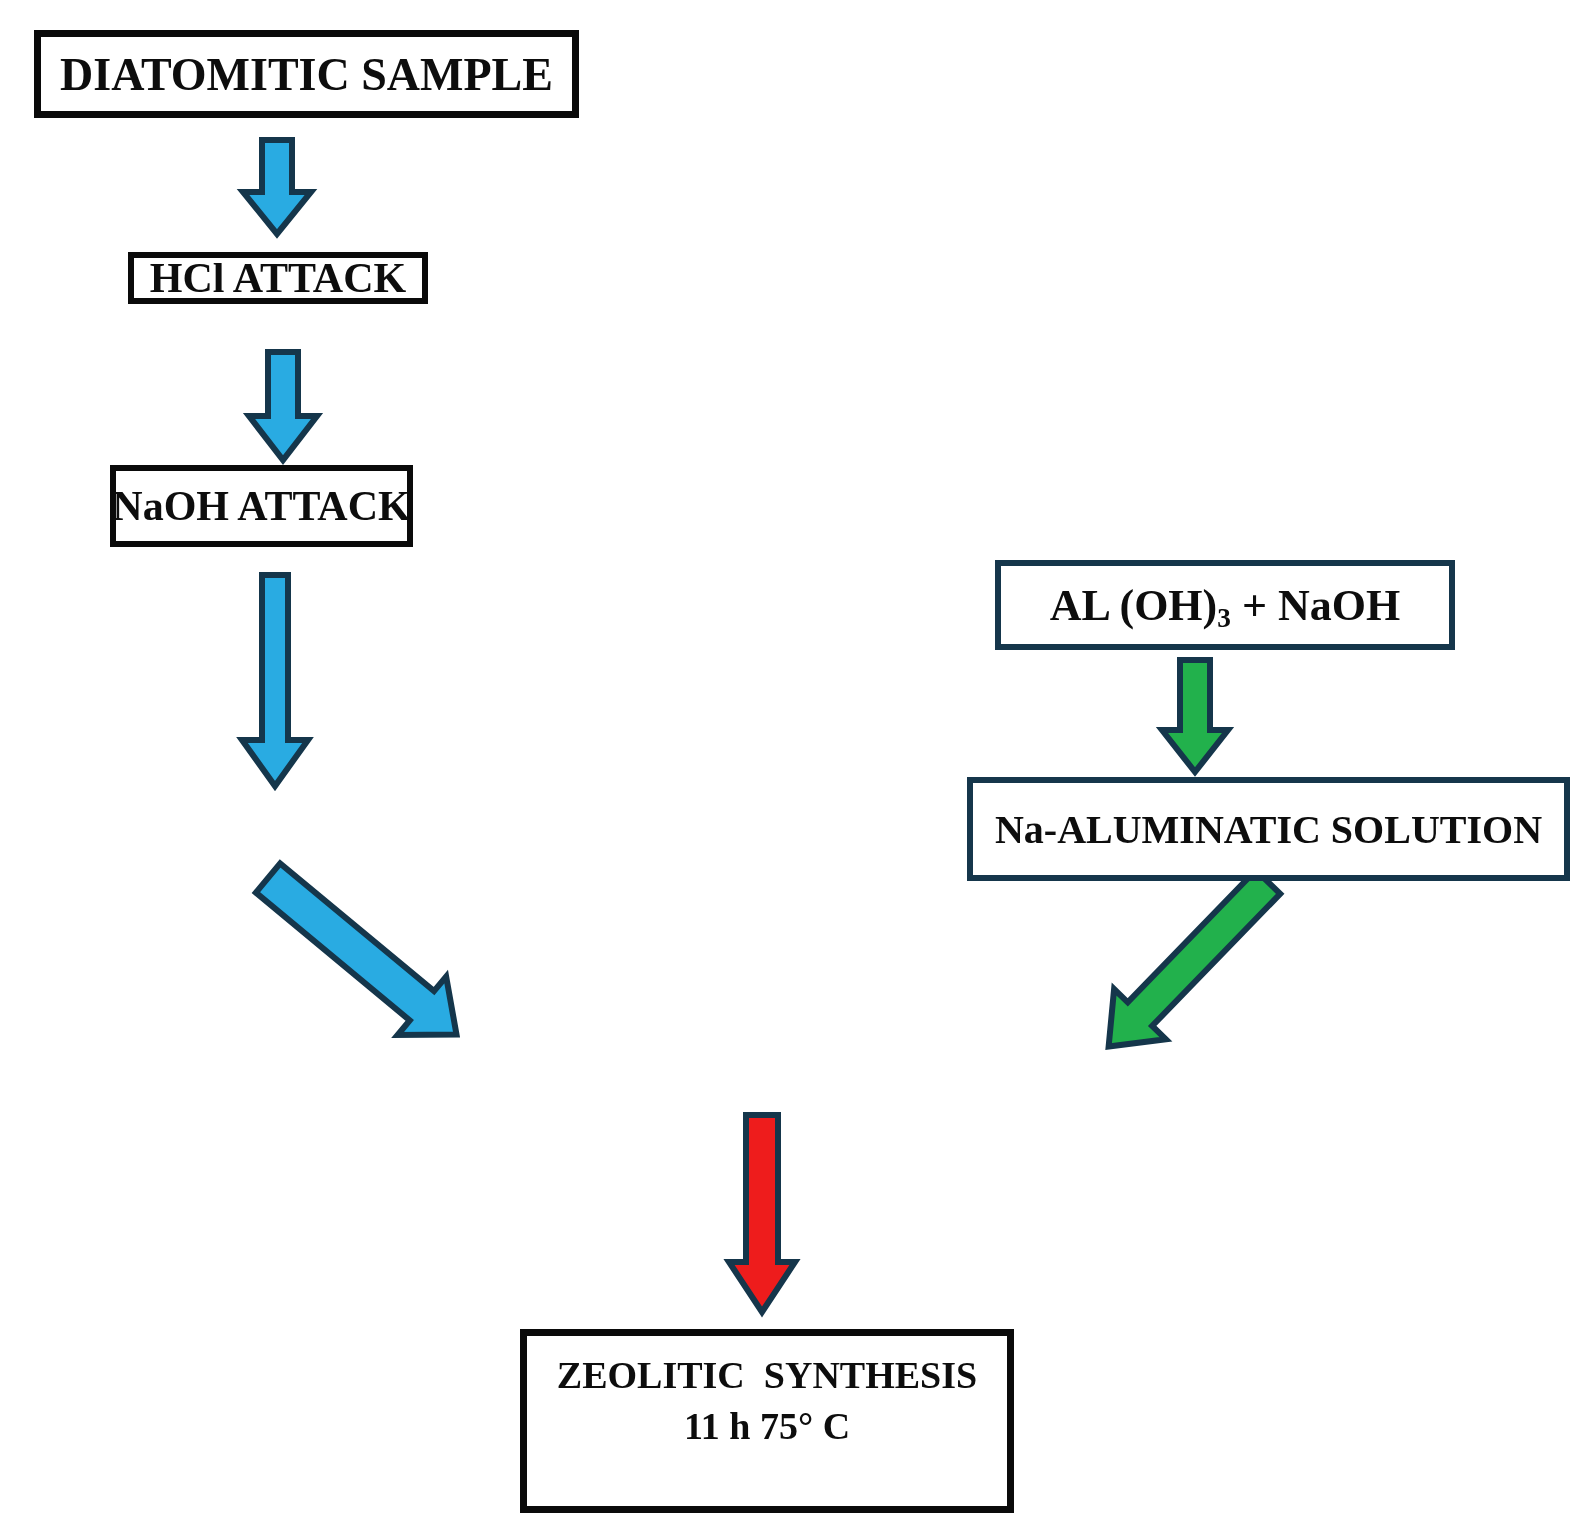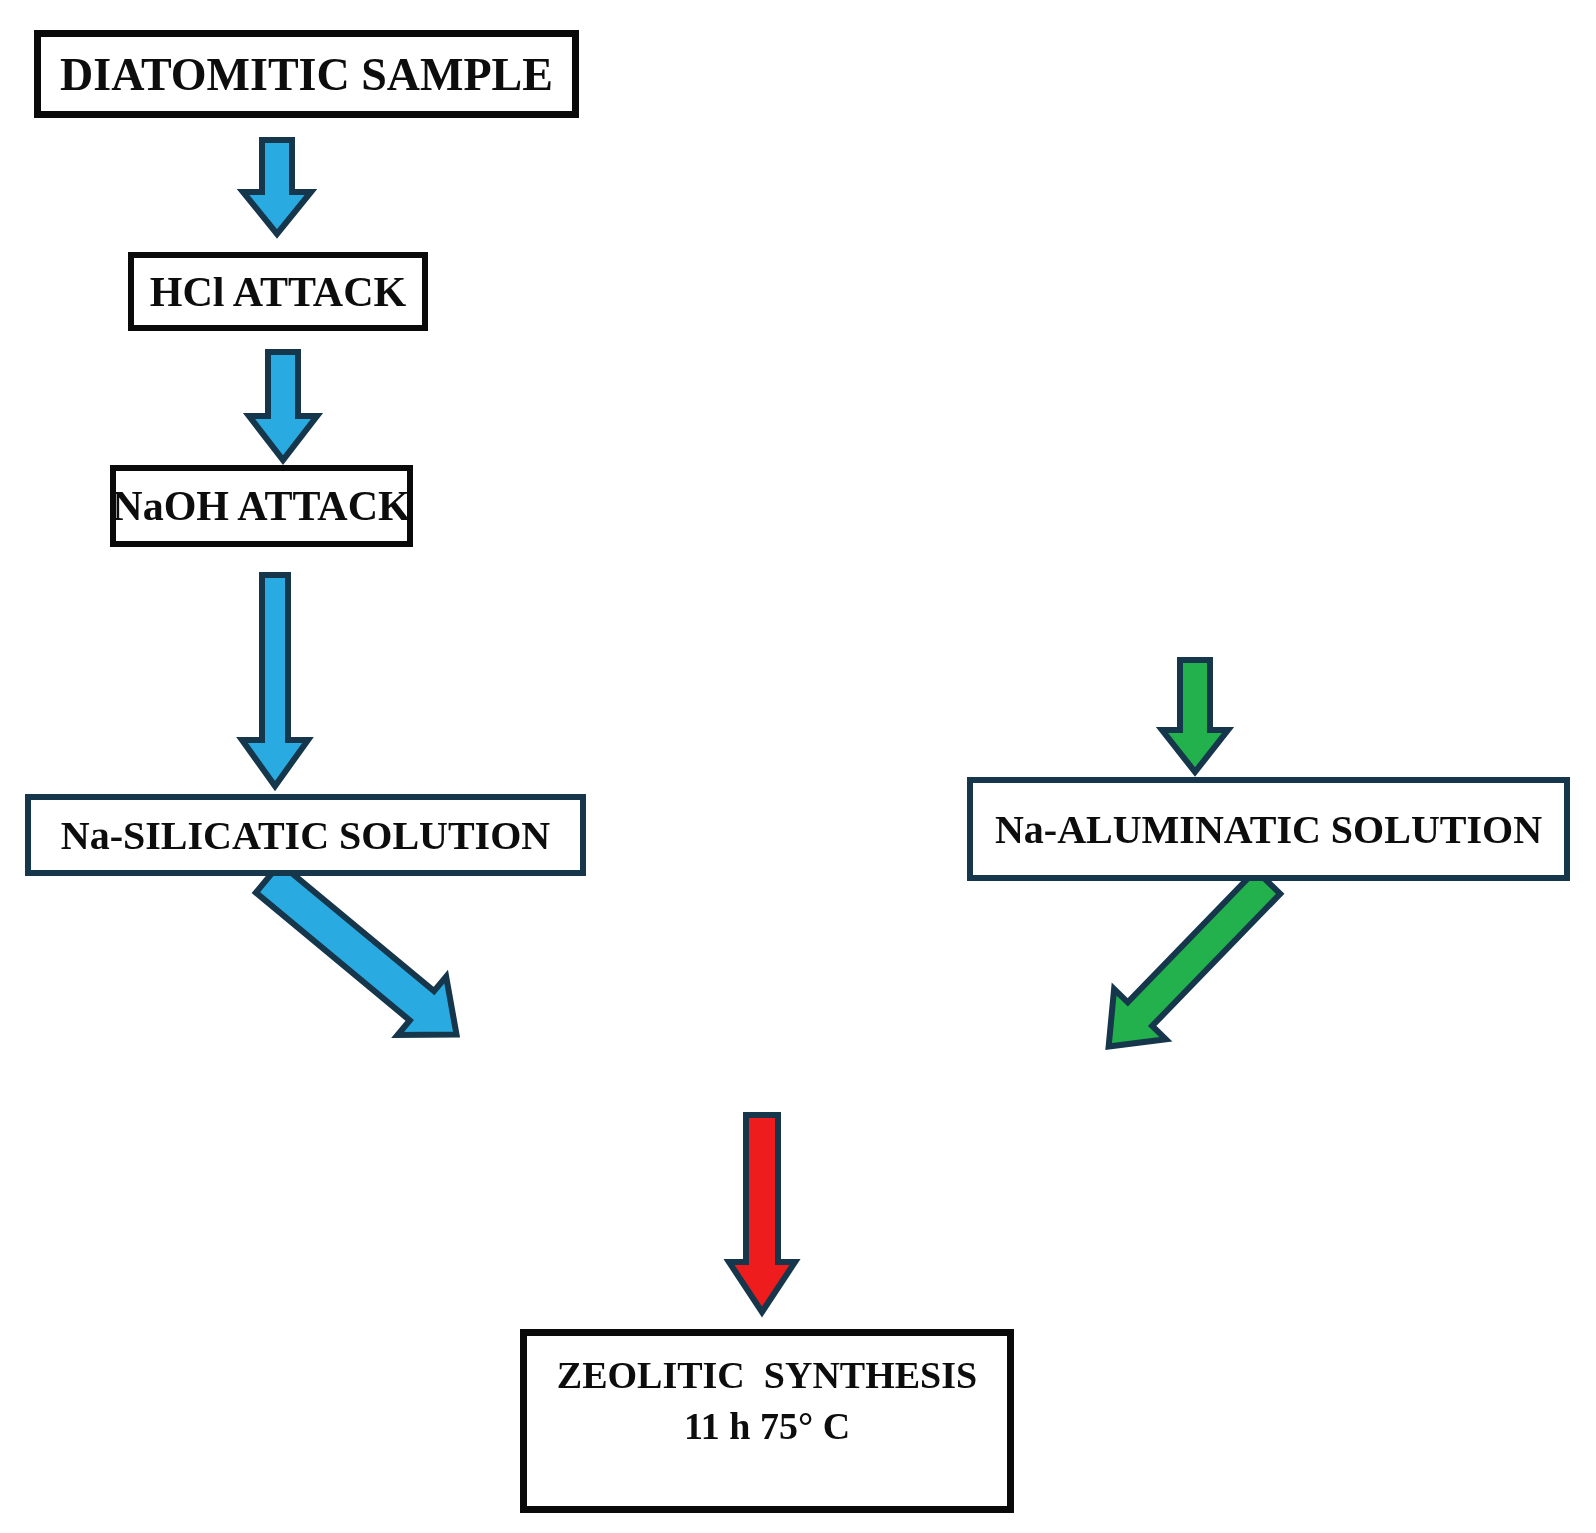--- a/index.html
+++ b/index.html
@@ -33,21 +33,21 @@
     color: #0d0d0d;
     text-align: center;
   }
   .node .lbl { white-space: pre; }
   .sub {
     font-size: 0.62em;
     position: relative;
     top: 0.28em;
   }
   #n-diatomitic { left: 34px;  top: 30px;   width: 545px; height: 88px;  border: 7px solid #0a0a0a; font-size: 46px; }
-  #n-hcl        { left: 128px; top: 252px;  width: 300px; height: 79px;  border: 6px solid #0a0a0a; font-size: 42px; }
+  #n-hcl        { left: 128px; top: 252px;  width: 300px; height: 52px;  border: 6px solid #0a0a0a; font-size: 42px; }
   #n-naoh       { left: 110px; top: 465px;  width: 303px; height: 82px;  border: 6px solid #0a0a0a; font-size: 42px; }
   #n-silicatic  { left: 25px;  top: 794px;  width: 561px; height: 82px;  border: 6px solid #15364B; font-size: 40px; }
   #n-aloh       { left: 995px; top: 560px;  width: 460px; height: 90px;  border: 6px solid #15364B; font-size: 44px; }
   #n-aluminatic { left: 967px; top: 777px;  width: 603px; height: 104px;  border: 6px solid #15364B; font-size: 40px; }
   #n-mixed      { left: 459px; top: 1025px; width: 604px; height: 85px;  border: 6px solid #13324A; font-size: 38px; }
   #n-zeolitic   {
     left: 520px; top: 1329px; width: 494px; height: 184px;
     border: 7px solid #0a0a0a; font-size: 38px;
     flex-direction: column; justify-content: flex-start;
     padding-top: 14px; line-height: 1.35;
@@ -84,24 +84,24 @@
   </div>
 
   <div class="node" id="n-hcl">
     <span class="lbl">HCl ATTACK</span>
   </div>
 
   <div class="node" id="n-naoh">
     <span class="lbl">NaOH ATTACK</span>
   </div>
 
-  <div class="node" id="n-silicatic">
-    <span class="lbl">Na-SILICATIC SOLUTION</span>
+
+  <div class="node" id="n-aloh">
+    <span class="lbl"><span>AL (OH)</span><span class="sub">3</span><span> + NaOH</span></span>
   </div>
-
 
   <div class="node" id="n-aluminatic">
     <span class="lbl">Na-ALUMINATIC SOLUTION</span>
   </div>
 
 
   <div class="node" id="n-zeolitic">
     <span class="lbl">ZEOLITIC  SYNTHESIS</span>
     <span class="lbl">11 h 75° C</span>
   </div>

